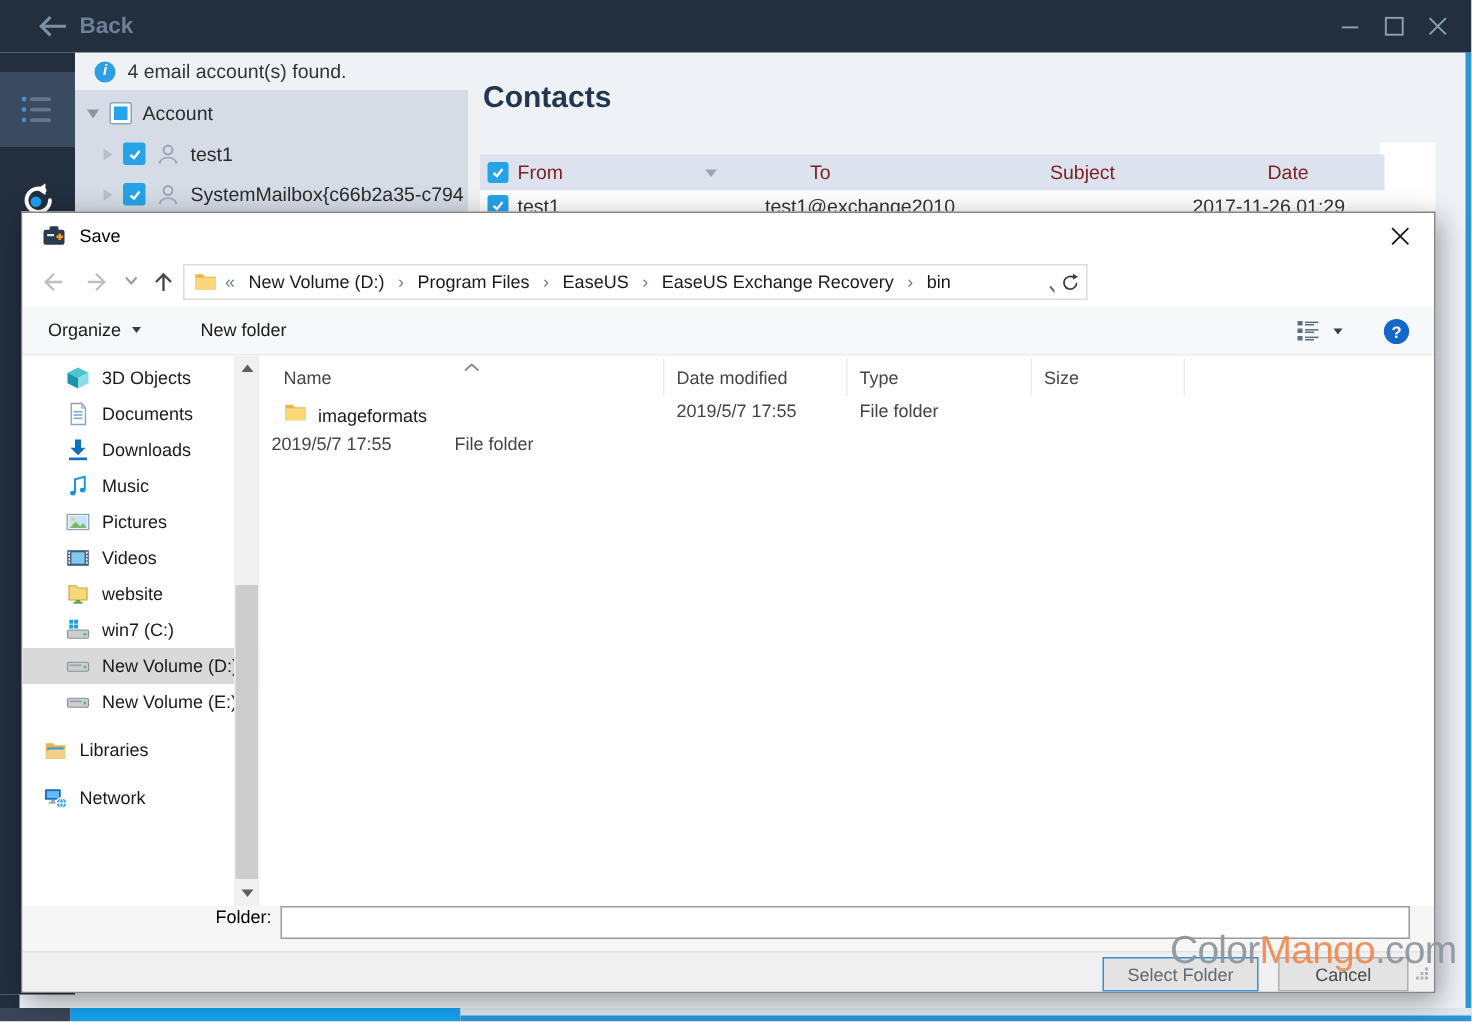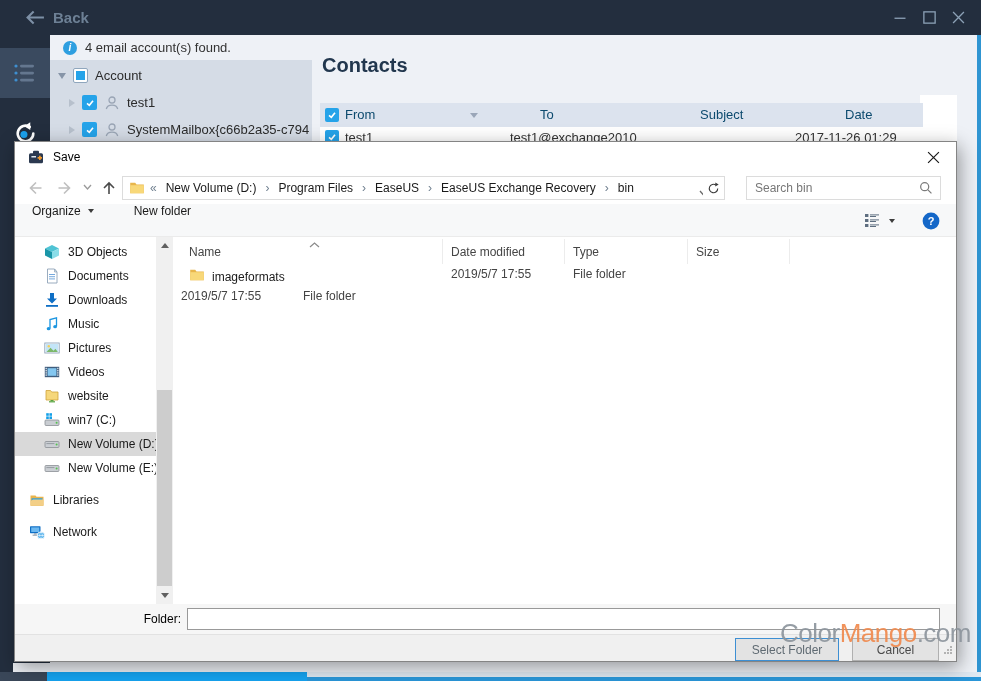--- a/index.html
+++ b/index.html
@@ -34,21 +34,21 @@
   .tree-row.root{padding-left:8px;}
   .tree-row.child{padding-left:19px;}
   .exp-down{width:0;height:0;border-top:6px solid #8795a8;border-left:4px solid transparent;border-right:4px solid transparent;}
   .exp-right{width:0;height:0;border-left:6px solid #b7c0cc;border-top:4px solid transparent;border-bottom:4px solid transparent;}
   .cb{width:15px;height:15px;border-radius:2px;background:#25a3e9;display:flex;align-items:center;justify-content:center;flex:0 0 15px;}
   .cb.partial{background:#fff;border:1px solid #8fa6bd;}
   .cb.partial i{display:block;width:9px;height:9px;background:#25a3e9;}
 
   .contacts-title{position:absolute;left:322px;top:54px;font-size:20px;font-weight:bold;color:#22374e;}
   .ct-white{position:absolute;left:920px;top:95px;width:37px;height:46px;background:#fff;}
-  .ct-header{position:absolute;left:320px;top:103px;width:603px;height:24px;background:#dce3ee;font-size:13px;color:#0c4a6e;}
+  .ct-header{position:absolute;left:320px;top:103px;width:603px;height:24px;background:#dce3ee;font-size:13px;color:#7f1d1d;}
   .ct-header .cell{position:absolute;top:4px;}
   .ct-header .cb{position:absolute;left:5px;top:5px;width:14px;height:14px;flex-basis:14px;}
   .ct-caret{position:absolute;left:150px;top:10px;width:0;height:0;border-top:5px solid #9aa6b8;border-left:4px solid transparent;border-right:4px solid transparent;}
   .ct-row{position:absolute;left:320px;top:127px;width:603px;height:21px;background:#fff;font-size:13px;color:#333;}
   .ct-row .cb{position:absolute;left:5px;top:3px;width:14px;height:14px;flex-basis:14px;}
   .ct-row .cell{position:absolute;top:3px;white-space:nowrap;}
 
   
   .dialog{position:absolute;left:14px;top:141px;width:943px;height:521px;background:#fff;border:1px solid #848484;box-shadow:3px 5px 18px rgba(0,0,0,.38);z-index:10;}
   .dlg-titlebar{position:absolute;left:0;top:0;right:0;height:30px;display:flex;align-items:center;background:#fff;}
@@ -61,21 +61,21 @@
   .addr{position:absolute;left:107px;top:4px;width:594px;height:24px;border:1px solid #dcdcdc;background:#fff;display:flex;align-items:center;font-size:12px;color:#1a1a1a;overflow:hidden;}
   .addr .crumbs{display:flex;align-items:center;gap:9px;margin-left:5px;white-space:nowrap;}
   .crumb-sep{color:#6f7f8f;font-size:12px;}
   .addr-caret{position:absolute;right:7px;top:9px;}
   .refresh-box{position:absolute;left:688px;top:4px;width:22px;height:24px;border:1px solid #dcdcdc;border-left:none;background:#fff;display:flex;align-items:center;justify-content:center;}
   .search{position:absolute;left:731px;top:4px;width:195px;height:24px;border:1px solid #dcdcdc;background:#fff;display:flex;align-items:center;}
   .search input{flex:1;border:none;outline:none;font-family:"Liberation Sans",sans-serif;font-size:12px;color:#1a1a1a;padding:0 4px 0 8px;background:transparent;}
   .search input::placeholder{color:#777;}
   .search .mag{margin-right:7px;display:flex;}
 
-  .dlg-toolbar{position:absolute;left:0;top:62px;right:0;height:33px;background:#f7f8f9;border-bottom:1px solid #ebebeb;display:flex;align-items:flex-start;font-size:12px;color:#1a1a1a;}
+  .dlg-toolbar{position:absolute;left:0;top:62px;right:0;height:33px;background:#f7f8f9;border-bottom:1px solid #ebebeb;display:flex;align-items:center;font-size:12px;color:#1a1a1a;}
   .organize{margin-left:17px;display:flex;align-items:center;gap:7px;}
   .tb-caret{width:0;height:0;border-top:4px solid #3c3c3c;border-left:3.5px solid transparent;border-right:3.5px solid transparent;}
   .newfolder{margin-left:40px;}
   .tb-right{position:absolute;right:16px;top:0;height:33px;display:flex;align-items:center;gap:9px;}
 
   .dlg-body{position:absolute;left:0;top:95px;right:0;height:367px;background:#fff;}
   .fb-sidebar{position:absolute;left:0;top:0;width:158px;height:367px;overflow:hidden;padding-top:3px;}
   .sb-item{display:flex;align-items:center;height:24px;padding-left:29px;gap:8px;font-size:12px;color:#1a1a1a;white-space:nowrap;}
   .sb-item.group{padding-left:14px;}
   .sb-item.gap{margin-top:8px;}
@@ -93,21 +93,21 @@
   .fl-hcell{display:flex;align-items:center;padding-left:8px;border-right:1px solid #ececec;position:relative;}
   .fl-hcell.first{padding-left:16px;}
   .sort-caret{position:absolute;left:136px;top:-2px;}
   .fl-rows{position:absolute;left:0;top:30px;right:0;}
   .fl-row{display:flex;align-items:flex-start;height:22px;font-size:12px;color:#1a1a1a;}
   .fl-cell{display:flex;align-items:center;padding-left:8px;overflow:hidden;white-space:nowrap;}
   .fl-cell.name{padding-left:16px;gap:7px;}
   .fl-cell.name svg{width:16px;height:16px;flex:0 0 16px;}
   .fl-cell.muted{color:#444;}
 
-  .dlg-folder-row{position:absolute;left:0;top:462px;right:0;height:30px;background:#f6f6f6;display:flex;align-items:center;}
+  .dlg-folder-row{position:absolute;left:0;top:462px;right:0;height:30px;background:#f6f6f6;display:flex;}
   .folder-label{width:166px;text-align:right;font-size:12px;color:#000;}
   .folder-input{margin-left:6px;width:753px;height:22px;border:1px solid #999;background:#fff;font-family:"Liberation Sans",sans-serif;font-size:12px;padding:0 4px;outline:none;}
 
   .dlg-footer{position:absolute;left:0;top:492px;right:0;height:27px;background:#f0f0f0;border-top:1px solid #e2e2e2;}
   .btn{position:absolute;top:3px;height:23px;font-family:"Liberation Sans",sans-serif;font-size:12px;display:flex;align-items:center;justify-content:center;}
   .btn-select{left:720px;width:104px;background:#e3e3e3;border:1px solid #3d8fd3;color:#5f6a72;}
   .btn-cancel{left:837px;width:87px;background:#e3e3e3;border:1px solid #b0b0b0;color:#4a4a4a;}
   .grip{position:absolute;right:3px;bottom:2px;opacity:.7;}
 
   .watermark{position:absolute;left:780px;top:618px;z-index:30;font-size:26px;color:#8d959d;opacity:.92;white-space:nowrap;letter-spacing:-0.5px;}
@@ -321,29 +321,20 @@
           <svg width="9" height="7" viewBox="0 0 9 7">
               <path d="M1 1 L4.5 5 L8 1" stroke="#6a6a6a" stroke-width="1.3" fill="none"></path>
             </svg>
         </span>
       </div>
       <div class="refresh-box">
         <span style="display:flex">
           <svg width="13" height="13" viewBox="0 0 16 16">
               <path d="M13.2 8 A5.2 5.2 0 1 1 10.9 3.7" stroke="#3c3c3c" stroke-width="1.4" fill="none"></path>
               <polygon points="10.2,0.6 10.2,5.6 14.4,3.1" fill="#3c3c3c"></polygon>
-            </svg>
-        </span>
-      </div>
-      <div class="search">
-        <input placeholder="Search bin" style="">
-        <span class="mag">
-          <svg width="14" height="14" viewBox="0 0 16 16">
-              <circle cx="6.5" cy="6.5" r="4.6" stroke="#7a7a7a" stroke-width="1.4" fill="none"></circle>
-              <line x1="10.2" y1="10.2" x2="14.2" y2="14.2" stroke="#7a7a7a" stroke-width="1.4"></line>
             </svg>
         </span>
       </div>
     </div>
 
     <div class="dlg-toolbar">
       <div class="organize">
         <span>Organize</span>
         <span class="tb-caret"></span>
       </div>

